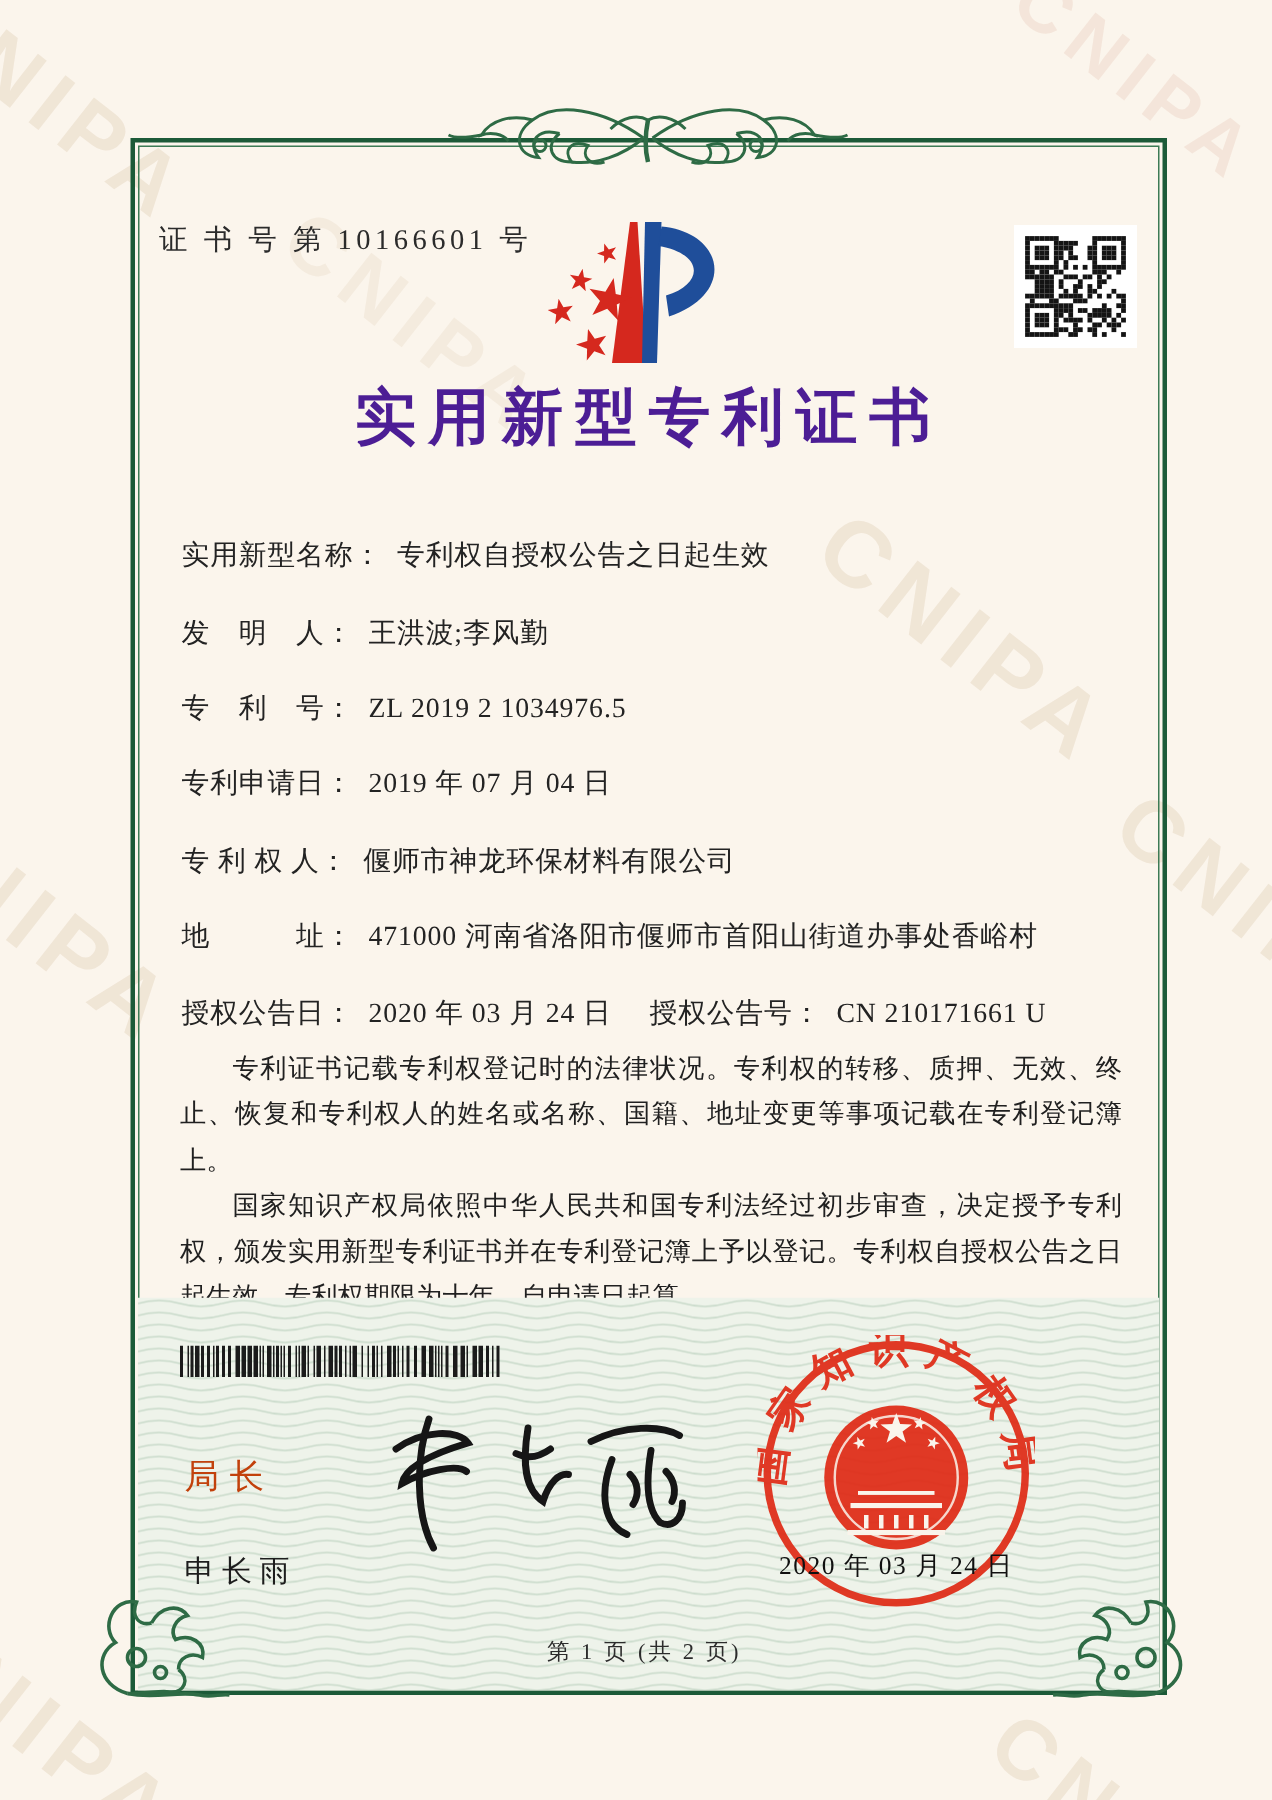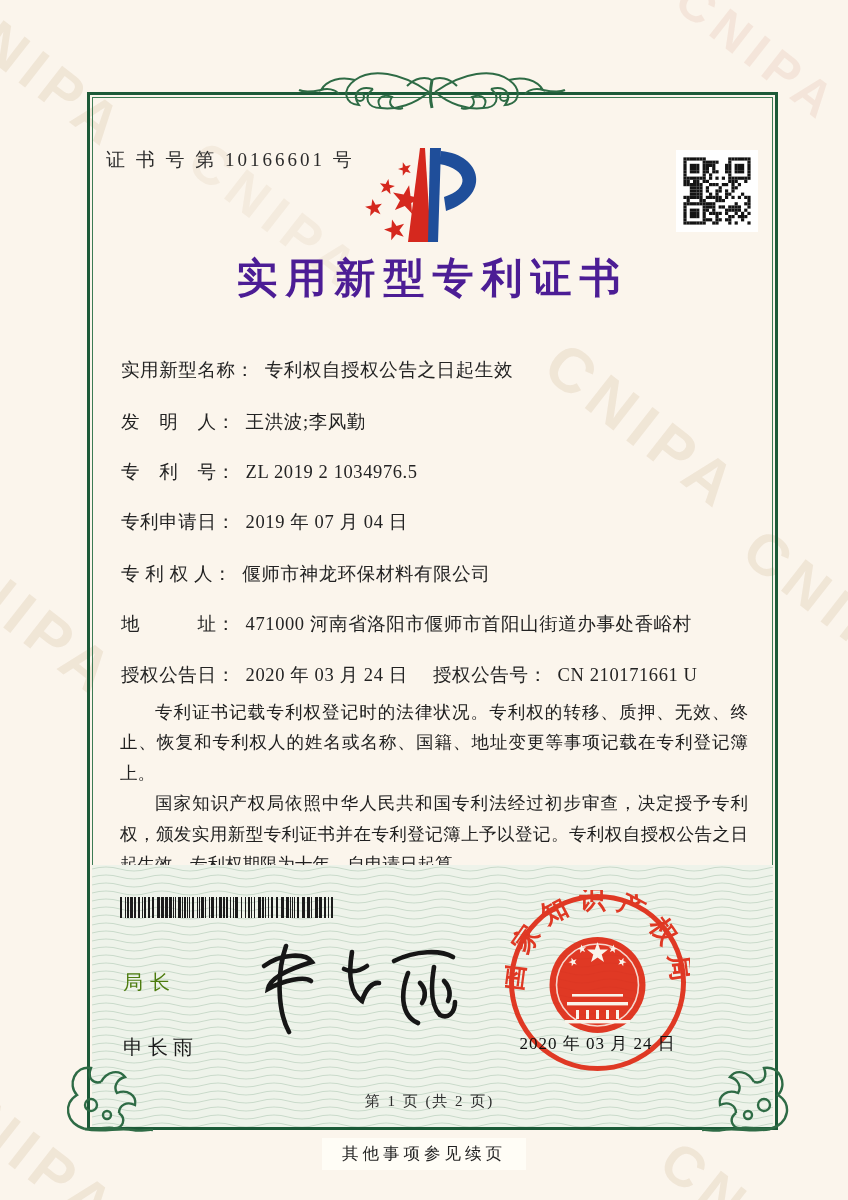--- a/index.html
+++ b/index.html
@@ -39,21 +39,21 @@
   .body-text{
     position:absolute; left:120px; top:697px; width:628px;
     font-size:17.5px; line-height:1.74; text-align:justify; color:#202020;
   }
   .body-text p{margin:0; text-indent:2em;}
   .waves-fade{
     position:absolute; left:92px; top:865px; width:681px; height:262px;
     background:linear-gradient(to bottom, #fbf5ec 0%, rgba(251,245,236,0) 30%);
     pointer-events:none;
   }
-  .signer-title{position:absolute; left:123px; top:969px; font-size:20px; letter-spacing:7px; color:#4d7c0f;}
+  .signer-title{position:absolute; left:123px; top:969px; font-size:23px; letter-spacing:7px; color:#c2410c;}
   .signer-name{position:absolute; left:123px; top:1006px; font-size:20px; letter-spacing:5px; color:#1d1d1d;}
   .seal-date{
     position:absolute; left:505px; top:1032px; width:185px; text-align:center;
     font-size:17px; letter-spacing:1px; color:#101010; z-index:6;
   }
   .page-number{
     position:absolute; left:87px; width:685px; top:1092px; text-align:center;
     font-size:15px; letter-spacing:2px; color:#2c2c2c; z-index:5;
   }
   .continuation{
@@ -528,17 +528,14 @@
           <rect x="101" y="120" width="3" height="9"></rect>
           <rect x="111" y="120" width="3" height="9"></rect>
           <rect x="60" y="130" width="65" height="3.4"></rect>
         </g>
       </g>
     </g>
   </svg>
   <div class="seal-date">2020 年 03 月 24 日</div>
 
   <div class="page-number">第 1 页 (共 2 页)</div>
-  <div class="continuation">
-    <span>其他事项参见续页</span>
-  </div>
 
 </div>
 
 </body></html>

